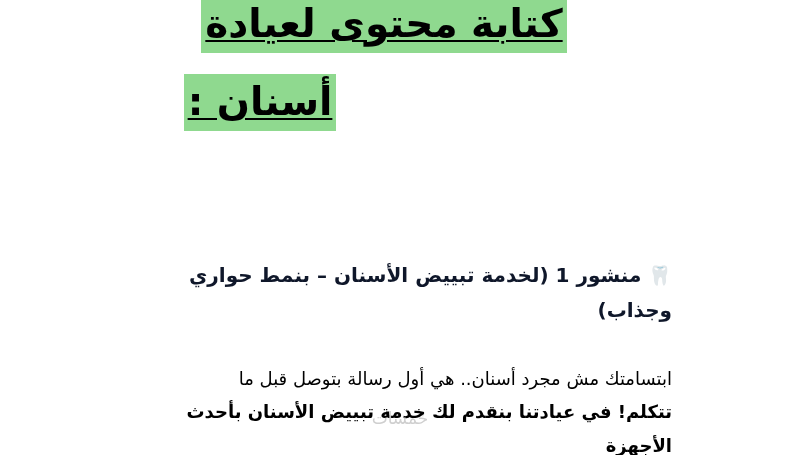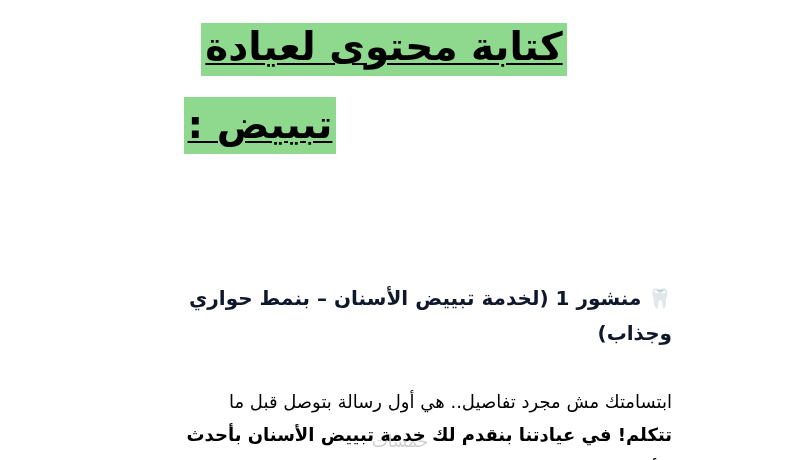--- a/index.html
+++ b/index.html
@@ -12,21 +12,20 @@
     background: #ffffff;
     font-family: "DejaVu Sans", "Liberation Sans", sans-serif;
     overflow: hidden;
     position: relative;
   }
 
   .page {
     position: absolute;
     inset: 0;
     overflow: hidden;
-    margin-top: 23px;
   }
 
   
   .title-block {
     position: absolute;
     top: -4px;
     left: 0;
     right: 0;
     text-align: center;
     direction: rtl;
@@ -126,33 +125,33 @@
 </head>
 <body>
 
 <div class="page">
 
   <div class="title-block">
     <div class="title-row-1">
       <span class="title-line">كتابة محتوى لعيادة</span>
     </div>
     <div class="title-row-2">
-      <span class="title-line">تبييض :</span>
+      <span class="title-line">أسنان :</span>
     </div>
   </div>
 
   <div class="content">
 
     <p class="heading">
       <span class="tooth-icon">🦷</span>
       <span>منشور 1 (لخدمة تبييض الأسنان – بنمط حواري وجذاب)</span>
     </p>
 
     <p class="para">
-      <span>ابتسامتك مش مجرد تفاصيل.. هي أول رسالة بتوصل قبل ما</span>
+      <span>ابتسامتك مش مجرد أسنان.. هي أول رسالة بتوصل قبل ما</span>
       <br>
       <span class="bold">تتكلم! في عيادتنا بنقدم لك خدمة تبييض الأسنان بأحدث الأجهزة</span>
     </p>
 
   </div>
 
   <div class="watermark">خمسات</div>
 
   <div class="clip-bottom"></div>
 </div>

